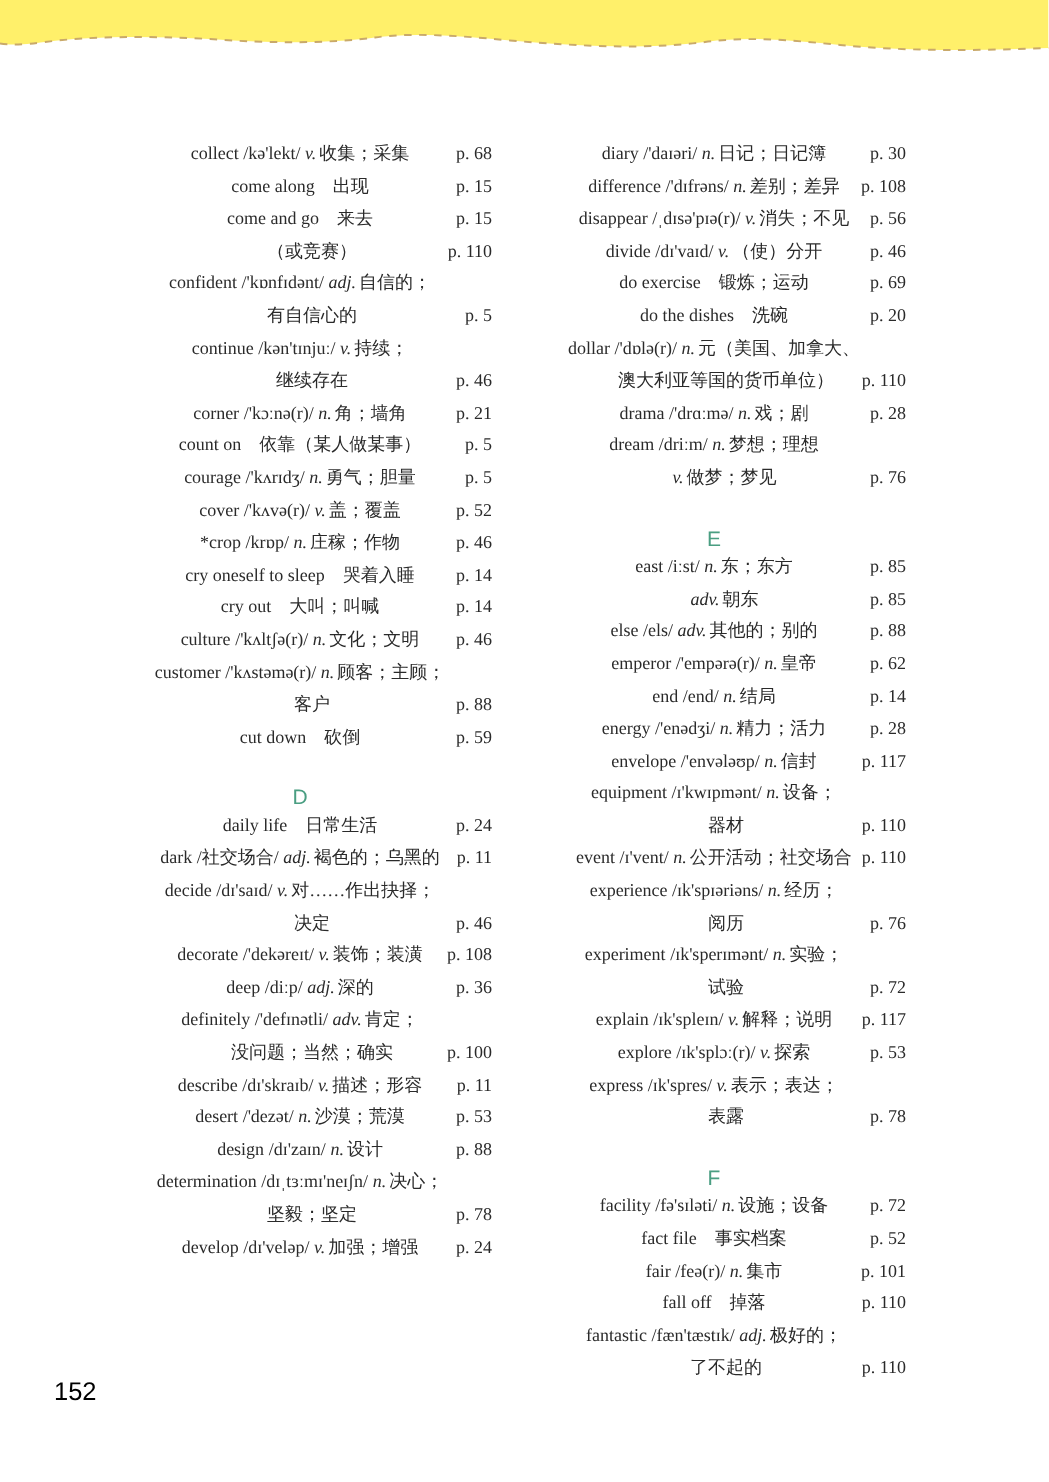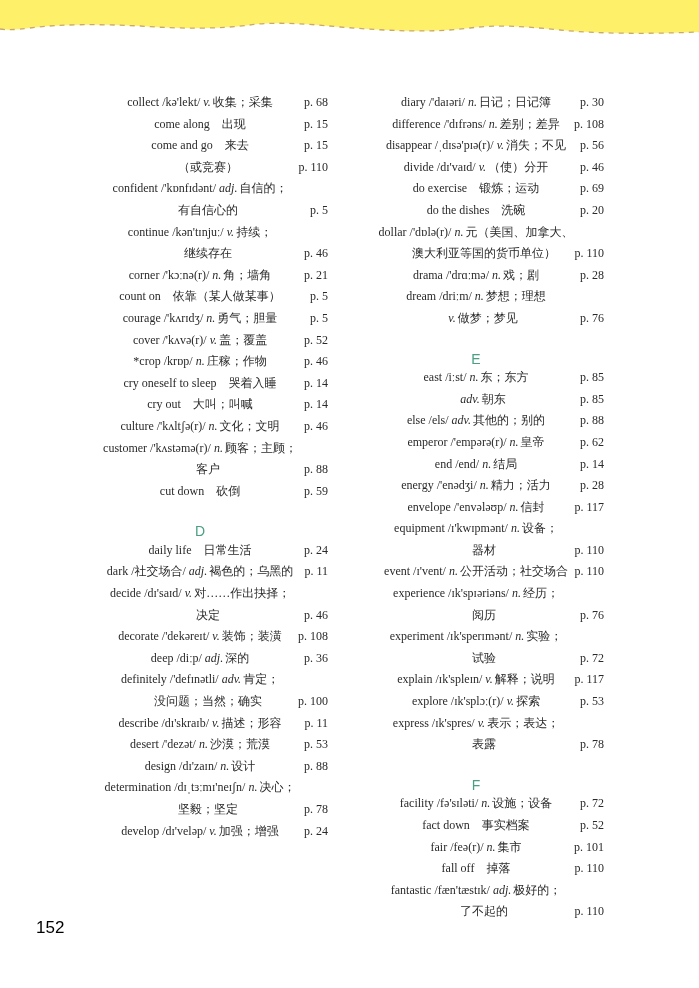--- a/index.html
+++ b/index.html
@@ -241,21 +241,21 @@
     </div>
     <div class="entry">
       <span class="line"><span class="word">express</span><span class="ipa">/ɪk'spres/</span><span class="pos">v.</span><span class="zh">表示；表达；</span></span>
       <span class="line cont"><span class="zh">表露</span><span class="page">p. 78</span></span>
     </div>
     <div class="section-letter" style="color: rgb(74, 158, 130);">F</div>
     <div class="entry">
       <span class="line"><span class="word">facility</span><span class="ipa">/fə'sɪləti/</span><span class="pos">n.</span><span class="zh">设施；设备</span><span class="page">p. 72</span></span>
     </div>
     <div class="entry">
-      <span class="line"><span class="word">fact down</span><span class="gap"></span><span class="zh">事实档案</span><span class="page">p. 52</span></span>
+      <span class="line"><span class="word">fact file</span><span class="gap"></span><span class="zh">事实档案</span><span class="page">p. 52</span></span>
     </div>
     <div class="entry">
       <span class="line"><span class="word">fair</span><span class="ipa">/feə(r)/</span><span class="pos">n.</span><span class="zh">集市</span><span class="page">p. 101</span></span>
     </div>
     <div class="entry">
       <span class="line"><span class="word">fall off</span><span class="gap"></span><span class="zh">掉落</span><span class="page">p. 110</span></span>
     </div>
     <div class="entry">
       <span class="line"><span class="word">fantastic</span><span class="ipa">/fæn'tæstɪk/</span><span class="pos">adj.</span><span class="zh">极好的；</span></span>
       <span class="line cont"><span class="zh">了不起的</span><span class="page">p. 110</span></span>

